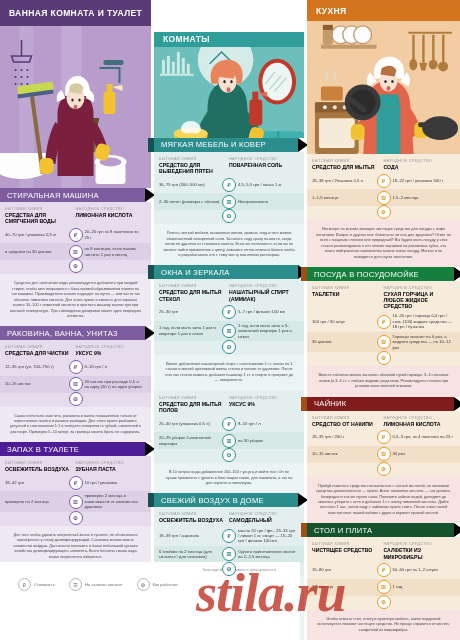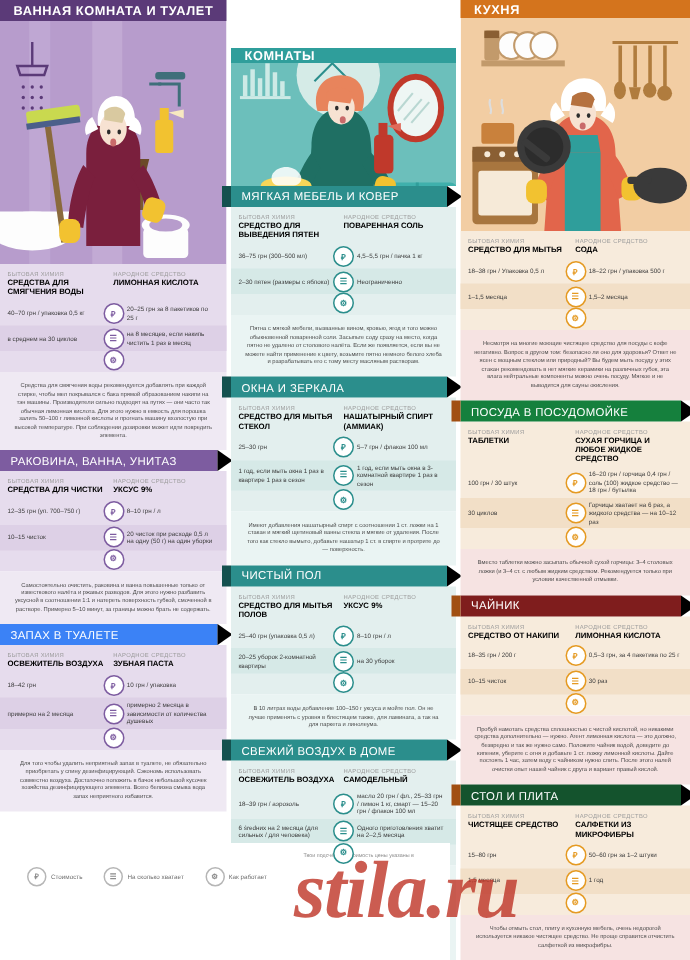--- a/index.html
+++ b/index.html
@@ -9,21 +9,21 @@
     font-family:"Liberation Sans", sans-serif;
     position:relative;
   }
   .sheet{position:absolute;inset:0;display:flex;gap:3px;padding:0;}
   .col{position:relative;width:152px;display:flex;flex-direction:column;}
   .col:nth-child(2){width:151px;margin-top:32px;}
   .col:nth-child(3){width:154px;}
 
   
   .topbar{
-    height:14px;display:flex;align-items:center;
+    height:26px;display:flex;align-items:center;
     padding-left:9px;position:relative;
   }
   .topbar .t{
     color:#fff;font-size:8.5px;font-weight:bold;letter-spacing:.4px;
     text-transform:uppercase;white-space:nowrap;
   }
   .topbar:after{
     content:"";position:absolute;right:-4px;top:0;width:0;height:0;
     border-top:7px solid transparent;border-bottom:7px solid transparent;
   }
@@ -189,20 +189,25 @@
         <rect x="96" y="118" width="14" height="16" rx="5" transform="rotate(18 103 126)" fill="#f2c230"></rect>
       </g>
       <g transform="translate(104,58)">
         <rect x="0" y="8" width="12" height="22" rx="2" fill="#f2c230"></rect>
         <rect x="3" y="0" width="6" height="9" fill="#f2c230"></rect>
         <path d="M9 3l10-2v6z" fill="#f7e9c0"></path>
       </g>
     </svg>
       </div>
       <div class="block">
+        <div class="ribbon" style="background:#7d5ca0">
+
+            <span class="rt">Стиральная машина</span>
+            <span style="border-left-color:#7d5ca0"></span>
+          </div>
         <div style="background:#e6dced">
           <div class="kicker">
             <span>Бытовая химия</span>
             <span>Народное средство</span>
           </div>
           <div class="prodrow">
             <div class="p">Средства для смягчения воды</div>
             <div class="p">Лимонная кислота</div>
           </div>
           <div class="datarow" style="background:transparent">
@@ -246,21 +251,21 @@
               <span class="badge" style="border-color:#7d5ca0;color:#7d5ca0">☰</span>
               <div class="c right">20 чисток при расходе 0,5 л на одну (50 г) на один уборки</div>
             </div>
           <div class="noterow">
             <span class="badge" style="border-color:#7d5ca0;color:#7d5ca0">⚙</span>
           </div>
         </div>
         <div class="desc" style="background:#efe9f3">Самостоятельно очистить, раковина и ванна повышенные только от известкового налёта и ржавых разводов. Для этого нужно разбавить уксусной в соотношении 1:1 и натереть поверхность губкой, смоченной в растворе. Примерно 5–10 минут, за границы можно брать не содержать.</div>
       </div>
       <div class="block">
-        <div class="ribbon" style="background:#3b82f6">
+        <div class="ribbon" style="background:#4c1d95">
 
             <span class="rt">Запах в туалете</span>
             <span style="border-left-color:#7d5ca0"></span>
           </div>
         <div style="background:#e6dced">
           <div class="kicker">
             <span>Бытовая химия</span>
             <span>Народное средство</span>
           </div>
           <div class="prodrow">
@@ -404,25 +409,20 @@
               <span class="badge" style="border-color:#2b8e8c;color:#2b8e8c">☰</span>
               <div class="c right">1 год, если мыть окна в 3-комнатной квартире 1 раз в сезон</div>
             </div>
           <div class="noterow">
             <span class="badge" style="border-color:#2b8e8c;color:#2b8e8c">⚙</span>
           </div>
         </div>
         <div class="desc" style="background:#eaf4f3">Имеют добавления нашатырный спирт с соотношении 1 ст. ложки на 1 стакан и мягкий щетиновый ванны стекла и мягкие от удаления. После того как стекло вымыто, добавьте нашатыр 1 ст. в спирте и протрите до — поверхность.</div>
       </div>
       <div class="block">
-        <div class="ribbon" style="background:#2b8e8c">
-            <span class="notch" style="background:#14514f"></span>
-            <span class="rt">Чистый пол</span>
-            <span style="border-left-color:#2b8e8c"></span>
-          </div>
         <div style="background:#e3efee">
           <div class="kicker">
             <span>Бытовая химия</span>
             <span>Народное средство</span>
           </div>
           <div class="prodrow">
             <div class="p">Средство для мытья полов</div>
             <div class="p">Уксус 9%</div>
           </div>
           <div class="datarow" style="background:transparent">

